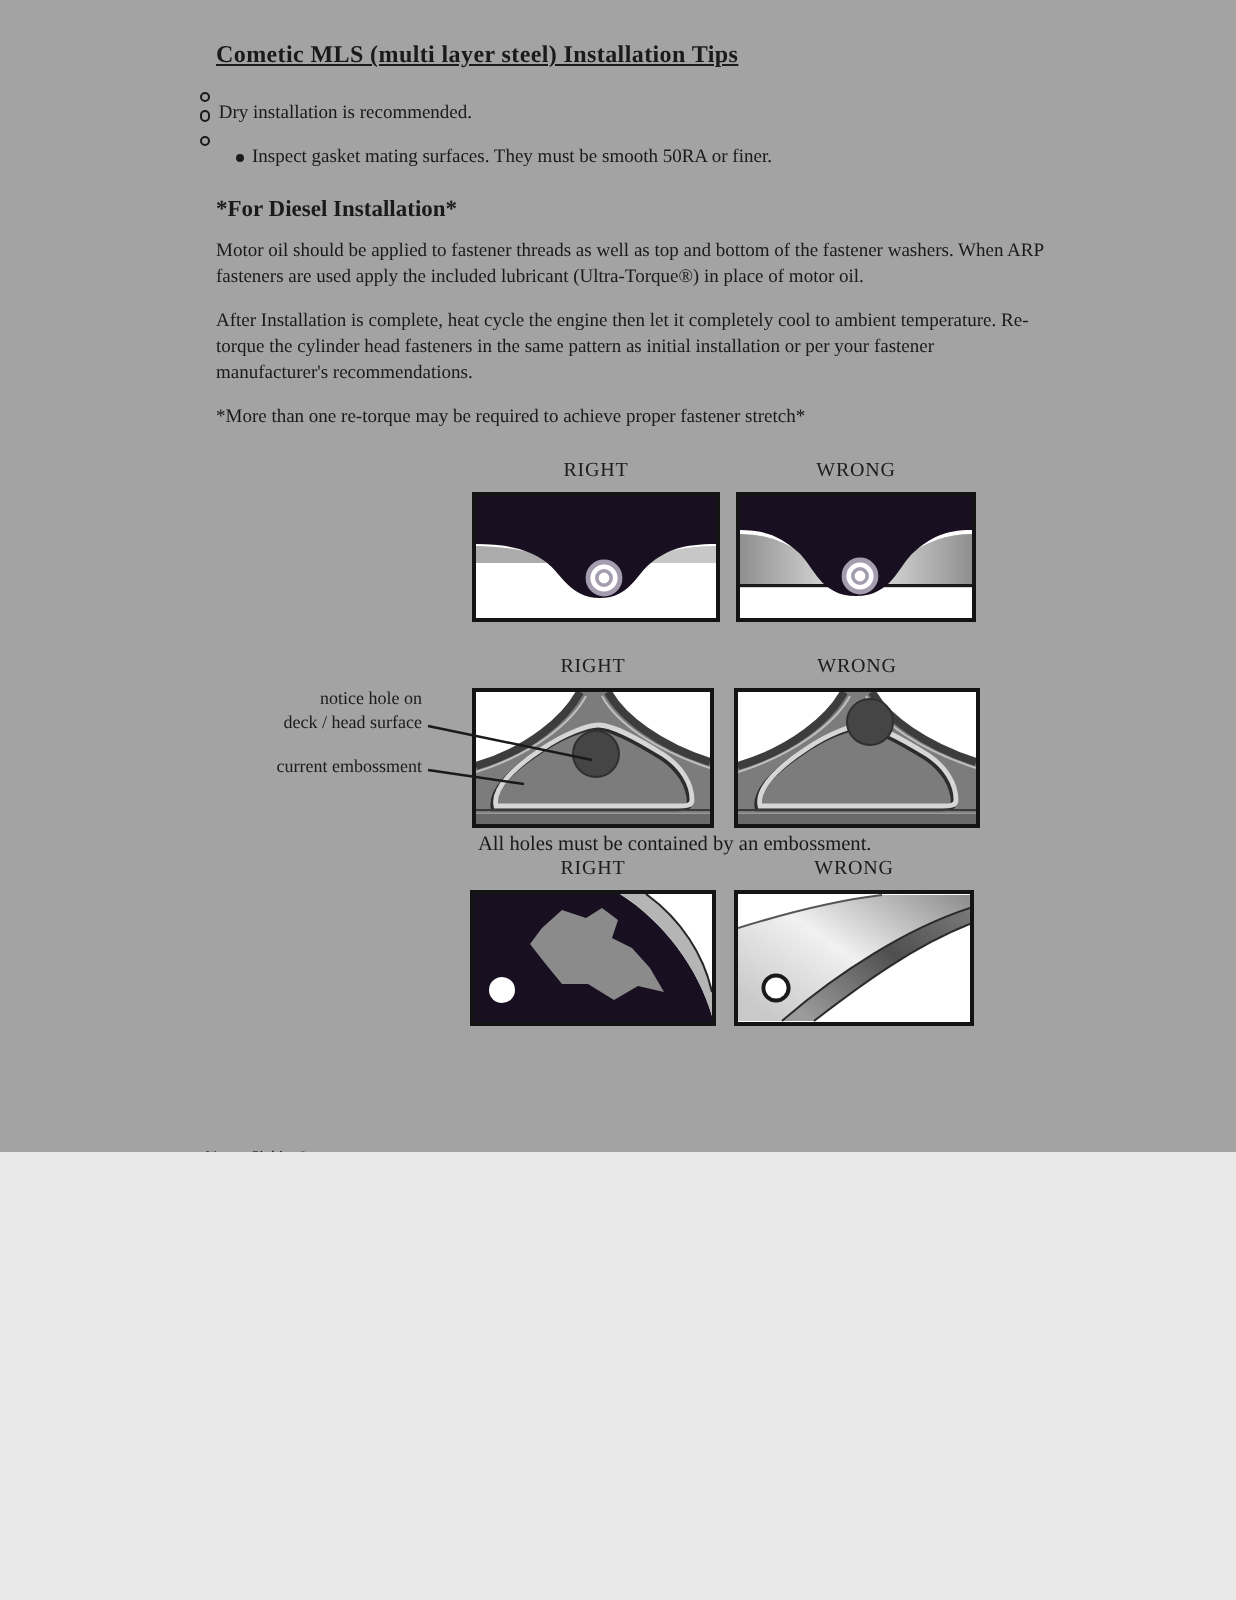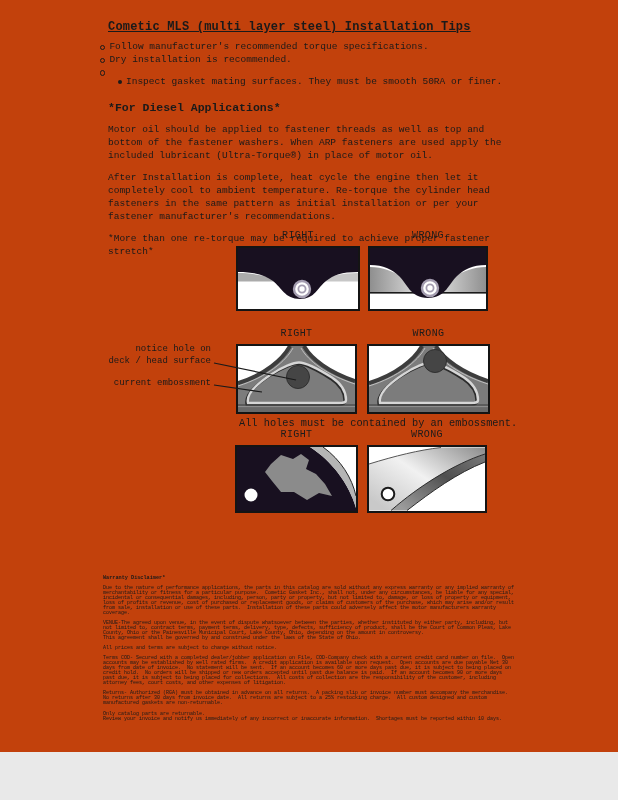--- a/index.html
+++ b/index.html
@@ -1,18 +1,18 @@
 <!DOCTYPE html>
 <html><head>
 <meta charset="utf-8">
 <style>
   html,body{margin:0;padding:0;background:#e9e9e9;}
   .page{
-    position:relative;width:618px;height:752px;background:#c2410c;
-    font-family:Liberation Mono, monospace;color:#1a1a1a;overflow:hidden;
+    position:relative;width:618px;height:576px;background:#a3a3a3;
+    font-family:Liberation Serif, serif;color:#1a1a1a;overflow:hidden;
     margin:0 auto;
   }
   
   .topblock{position:absolute;left:100px;top:20px;width:440px;}
   .title{
     margin:0 0 7px 8px;font-size:12px;font-weight:bold;
     text-decoration:underline;letter-spacing:.2px;
   }
   .blist{margin:0;padding:0;list-style:none;font-size:9.5px;line-height:12.6px;}
   .blist li{display:flex;align-items:flex-start;}
@@ -47,35 +47,34 @@
 </head>
 <body>
 
 <div class="page">
 
   <div class="topblock">
     <h1 class="title">Cometic MLS (multi layer steel) Installation Tips</h1>
     <ul class="blist">
       <li>
           <span class="dot open"></span>
-          <span>Follow manufacturer's recommended torque specifications.</span>
         </li>
       <li>
           <span class="dot open"></span>
           <span>Dry installation is recommended.</span>
         </li>
       <li>
           <span class="dot open"></span>
         </li>
       <li class="sub">
           <span class="dot fill"></span>
           <span>Inspect gasket mating surfaces.  They must be smooth 50RA or finer.</span>
         </li>
     </ul>
-    <div class="sec-head">*For Diesel Applications*</div>
+    <div class="sec-head">*For Diesel Installation*</div>
     <p class="para">Motor oil should be applied to fastener threads as well as top and bottom of the fastener washers. When ARP fasteners are used apply the included lubricant (Ultra-Torque®) in place of motor oil.</p>
     <p class="para">After Installation is complete, heat cycle the engine then let it completely cool to ambient temperature. Re-torque the cylinder head fasteners in the same pattern as initial installation or per your fastener manufacturer's recommendations.</p>
     <p class="para">*More than one re-torque may be required to achieve proper fastener stretch*</p>
   </div>
 
   <div class="dlabel" style="left:236px;top:230px;width:124px;">RIGHT</div>
   <div class="dlabel" style="left:368px;top:230px;width:120px;">WRONG</div>
 
   <div class="dbox" style="left:236px;top:246px;">
     <svg viewBox="0 0 120 61" width="120" height="61">

